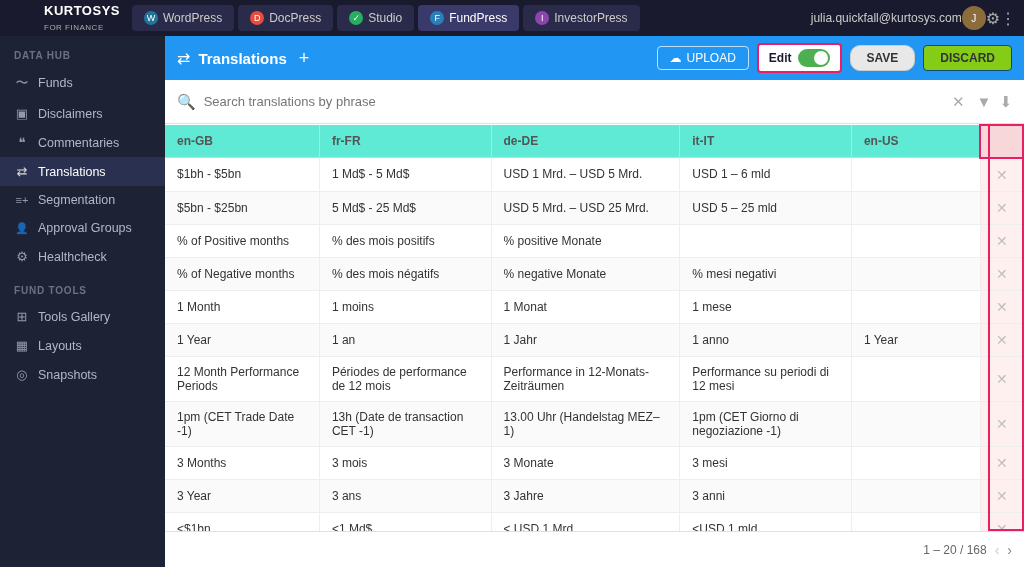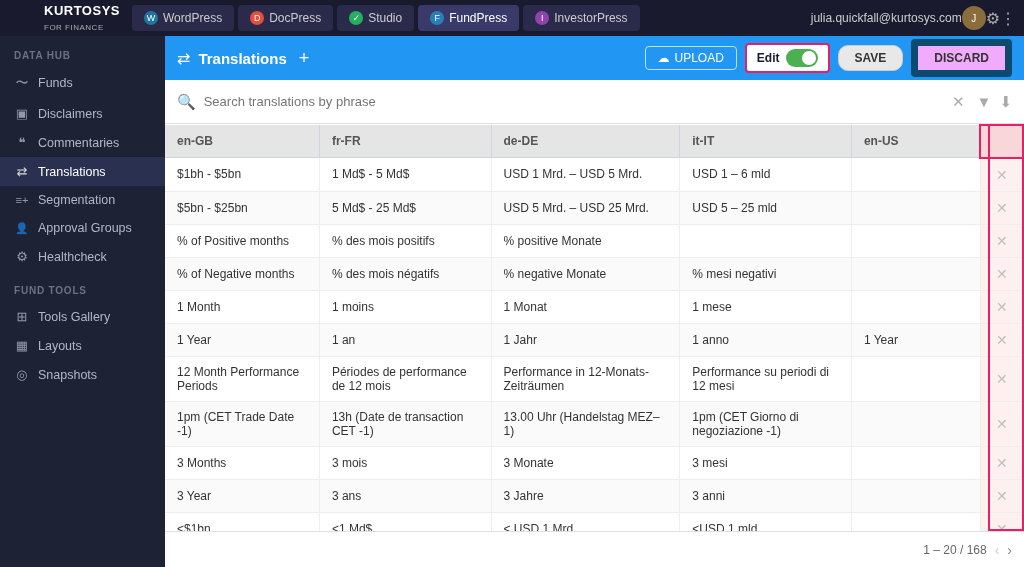--- a/index.html
+++ b/index.html
@@ -163,22 +163,22 @@
       background: #e8e8e8;
       border: 1px solid #ccc;
       color: #333;
       padding: 5px 16px;
       border-radius: 10px;
       font-size: 12px;
       cursor: pointer;
       font-weight: 600;
     }
     .discard-btn {
-      background: #f0abfc;
-      border: 7px solid #0c4a6e;
+      background: #84cc16;
+      border: 1px solid #0c4a6e;
       color: #333;
       padding: 5px 16px;
       border-radius: 4px;
       font-size: 12px;
       cursor: pointer;
       font-weight: 600;
     }
 
     
     .search-bar {
@@ -210,21 +210,21 @@
       overflow-y: auto;
       overflow-x: hidden;
       background: white;
       position: relative;
     }
     .translations-table {
       width: 100%;
       border-collapse: collapse;
     }
     .translations-table thead tr {
-      background: #e5e5e5;
+      background: #5eead4;
       position: sticky;
       top: 0;
       z-index: 10;
     }
     .translations-table thead th {
       text-align: left;
       padding: 9px 12px;
       font-size: 12px;
       font-weight: 600;
       color: #555;

